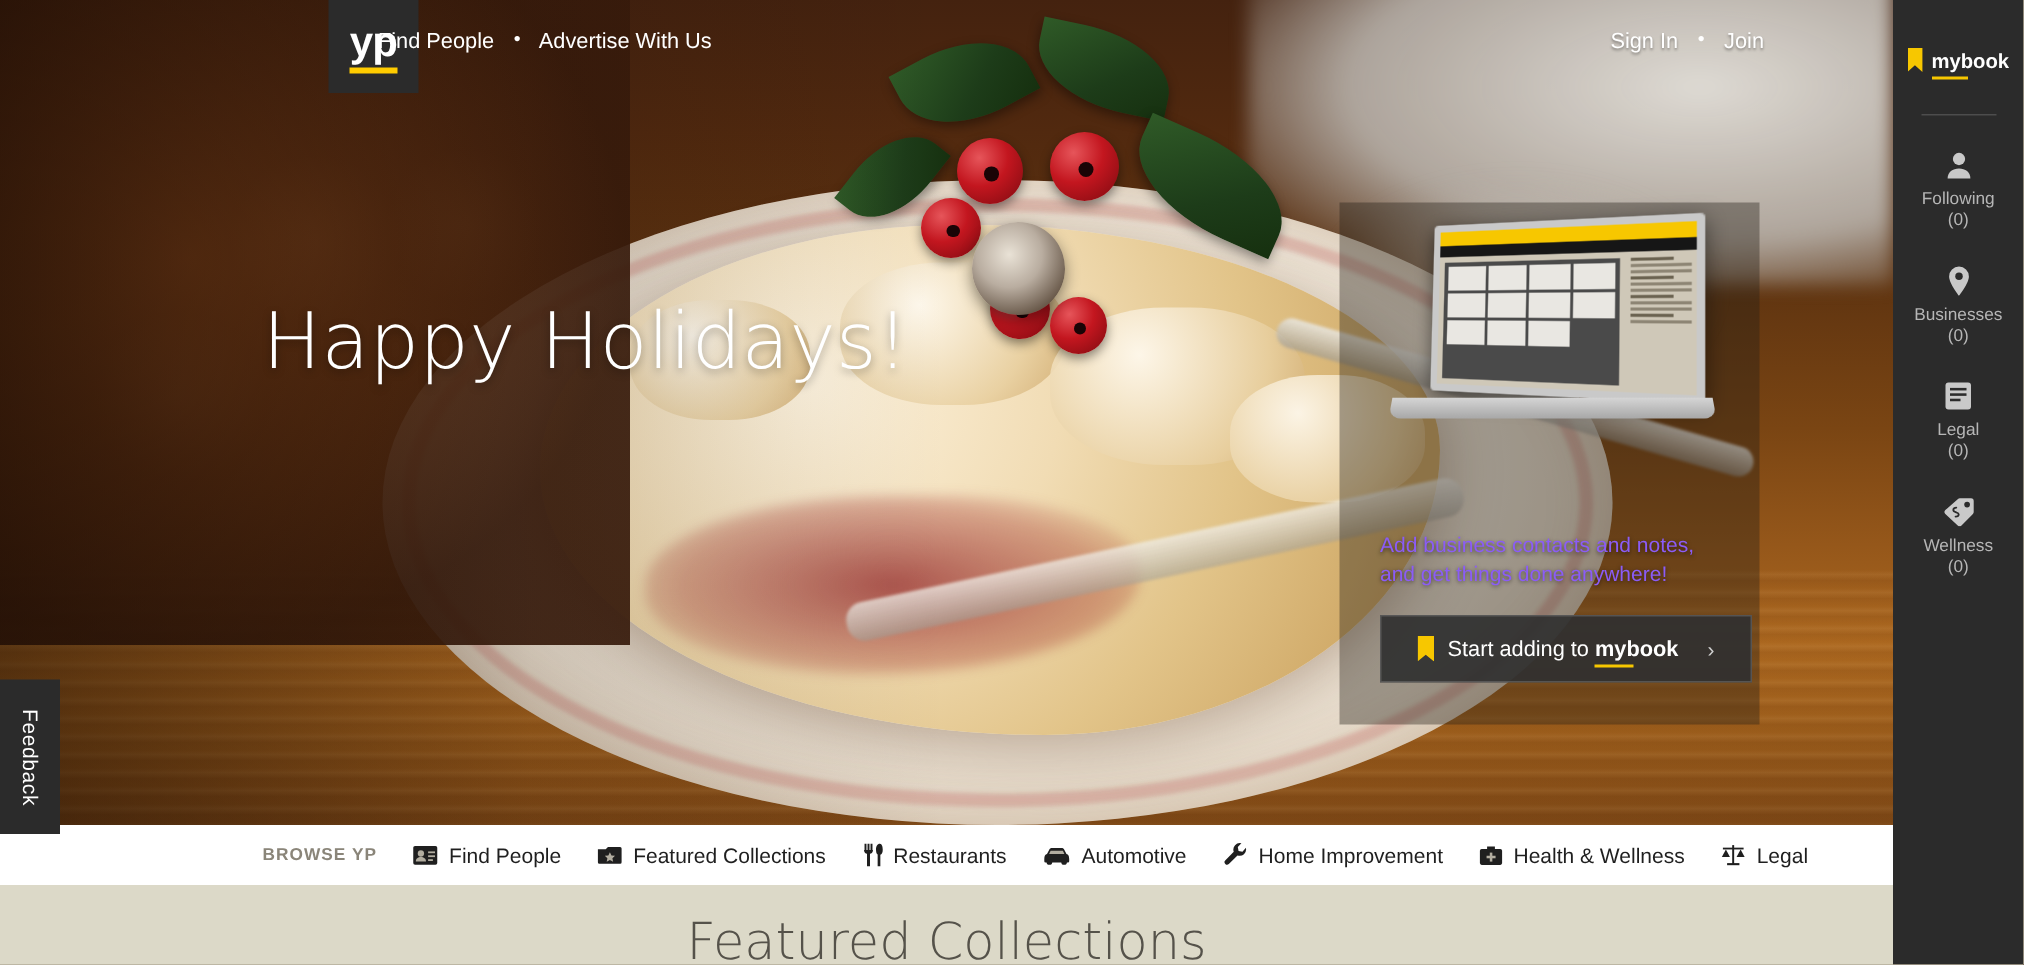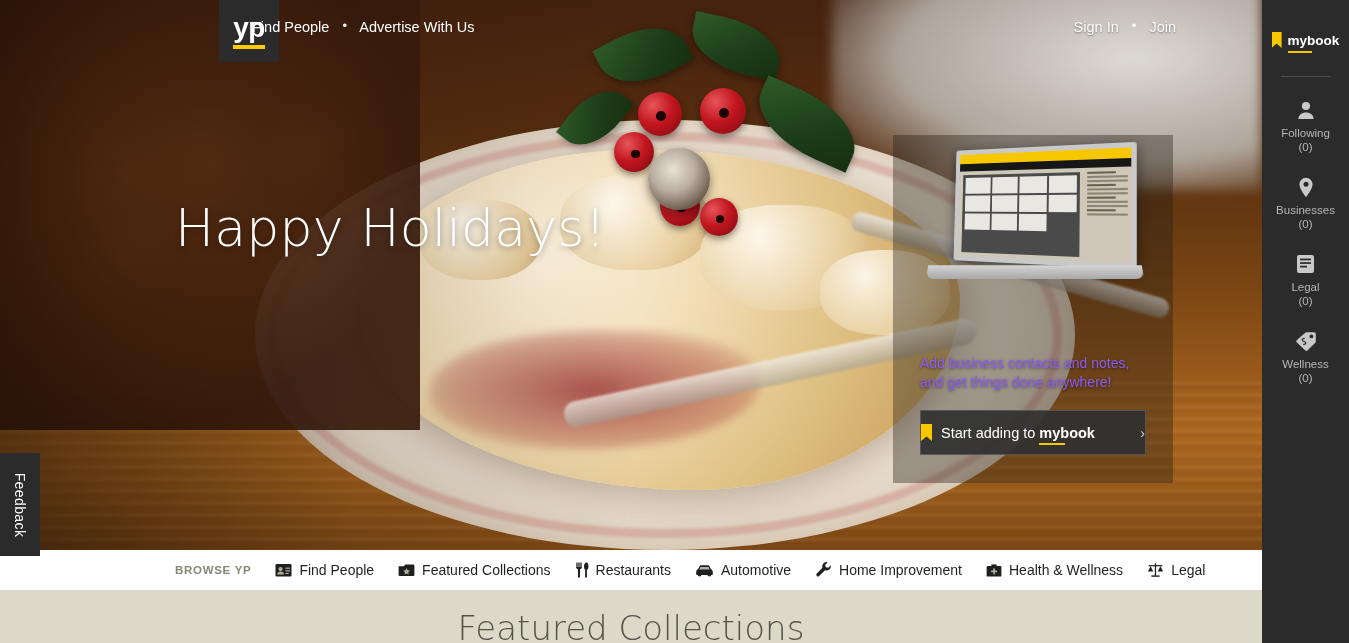--- a/index.html
+++ b/index.html
@@ -221,24 +221,24 @@
     color: #fff; font-size: 19px; font-weight: bold;
     text-shadow: 0 1px 3px rgba(0,0,0,.55);
   }
   .promo-sub {
     position: absolute; left: 27px; top: 219px; width: 225px;
     color: #8b5cf6; font-size: 14px; line-height: 19px;
     text-shadow: 0 1px 3px rgba(0,0,0,.55);
   }
   .promo-btn {
     position: absolute; left: 27px; top: 275px;
-    width: 226px; height: 45px; background: rgba(48,48,48,.92);
+    width: 248px; height: 45px; background: rgba(48,48,48,.92);
     border: 1px solid rgba(120,120,120,.5);
     display: flex; align-items: center; cursor: pointer;
-    padding: 0 0; color: #fff; font-size: 14.5px;
+    padding: 0 24px; color: #fff; font-size: 14.5px;
   }
   .bookmark {
     width: 11px; height: 17px; background: #f7c700; margin-right: 9px;
     clip-path: polygon(0 0, 100% 0, 100% 100%, 50% 74%, 0 100%);
     flex: 0 0 auto;
   }
   .mb-word { font-weight: bold; position: relative; margin-left: 4px; }
   .mb-word .ul {
     position: absolute; left: 0; bottom: -4px; width: 26px; height: 2px; background: #f7c700;
   }

